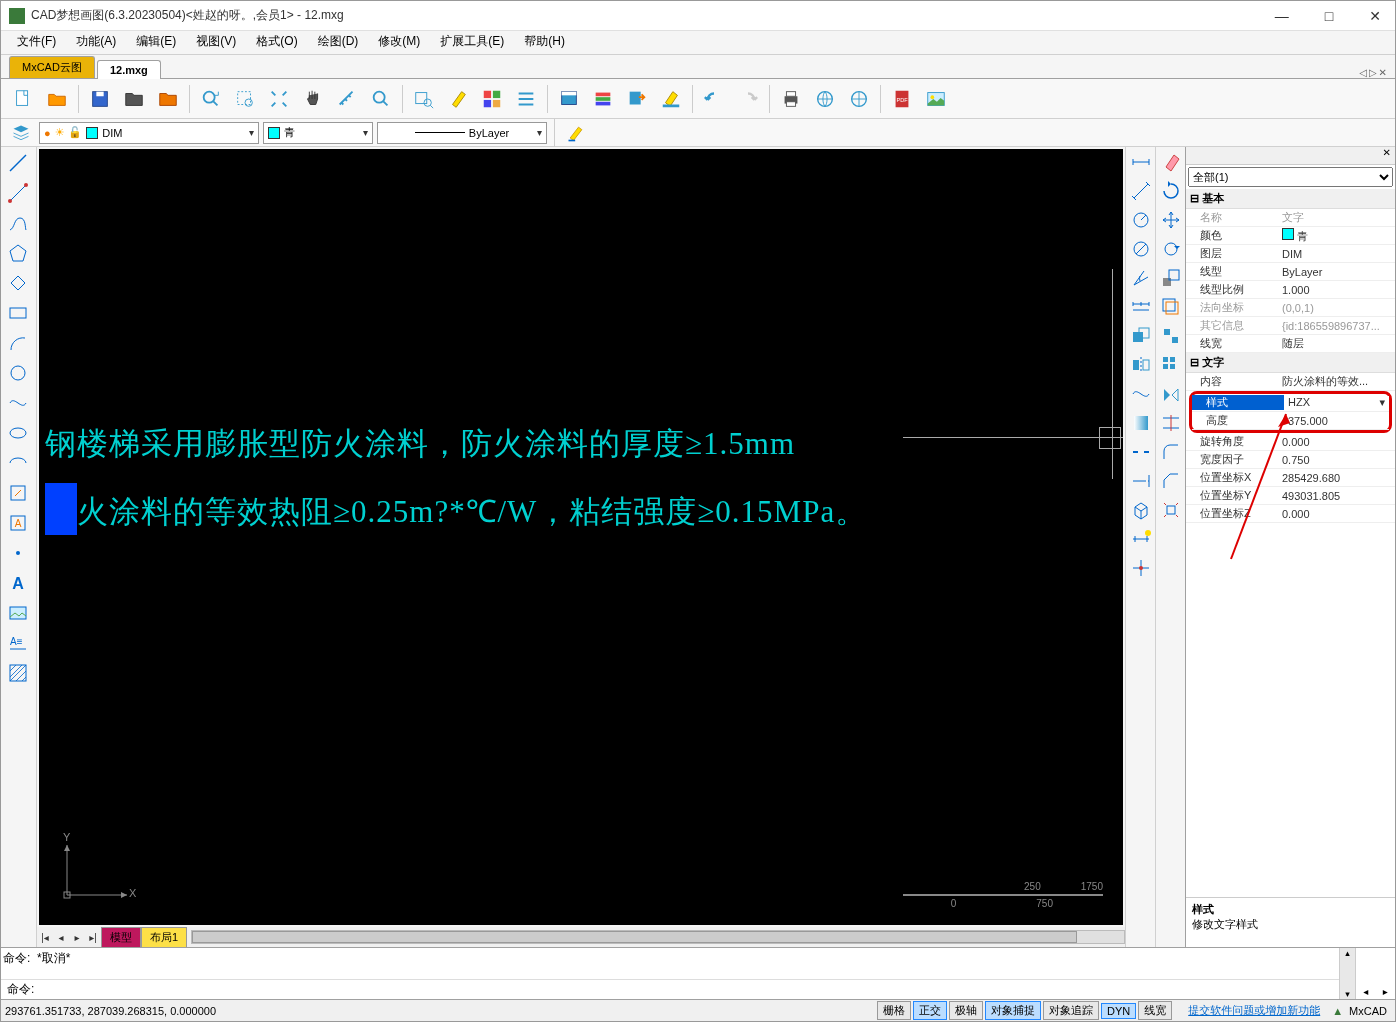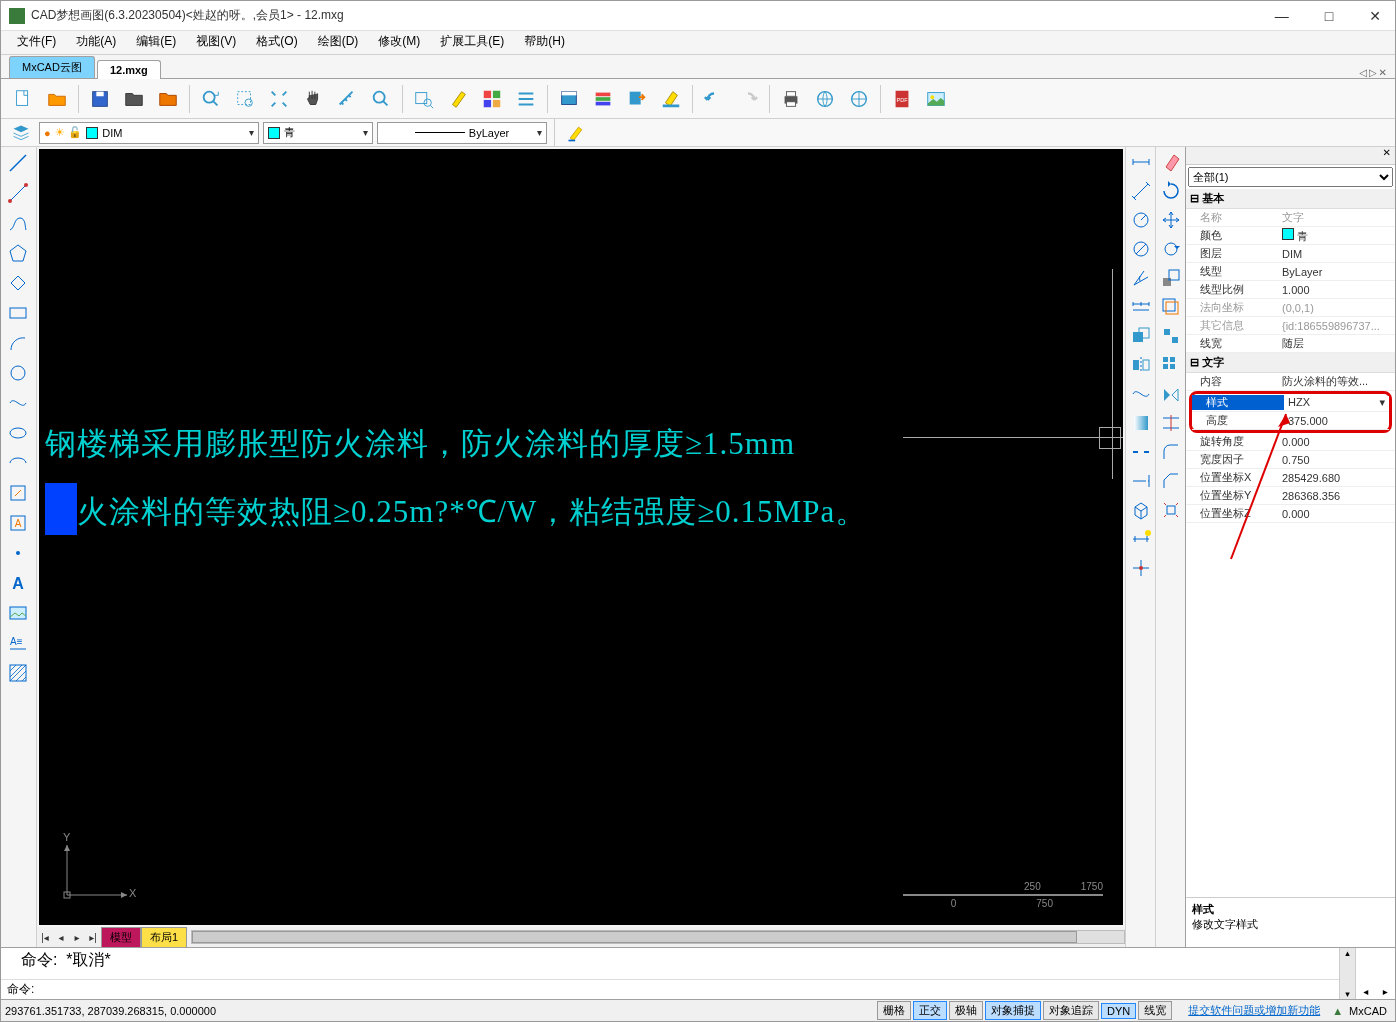--- a/index.html
+++ b/index.html
@@ -6,21 +6,21 @@
 body { background: #f0f0f0; font-size: 12px; overflow: hidden; }
 .window { width: 1396px; height: 1022px; display: flex; flex-direction: column; background: #fff; border: 1px solid #999; }
 .titlebar { height: 30px; background: #fff; display: flex; align-items: center; padding: 0 8px; border-bottom: 1px solid #e0e0e0; }
 .titlebar .app-icon { width: 16px; height: 16px; background: #3a7a3a; margin-right: 6px; }
 .titlebar .title { flex: 1; font-size: 12px; color: #333; }
 .titlebar .win-controls { display: flex; gap: 24px; }
 .titlebar .win-controls span { cursor: pointer; font-size: 14px; color: #333; padding: 2px 6px; }
 .menubar { height: 24px; display: flex; padding: 0 8px; gap: 4px; background: #f5f5f5; border-bottom: 1px solid #d0d0d0; }
 .menubar .menu-item { padding: 2px 8px; cursor: pointer; font-size: 12px; }
 .tabs-row { height: 24px; display: flex; align-items: flex-end; padding: 0 8px; background: #f5f5f5; border-bottom: 1px solid #a0a0a0; position: relative; }
-.tabs-row .tab { padding: 3px 12px; background: #7dd3fc; border: 1px solid #a0a0a0; border-bottom: none; margin-right: 2px; font-size: 11px; cursor: pointer; border-radius: 3px 3px 0 0; }
+.tabs-row .tab { padding: 3px 12px; background: #eab308; border: 1px solid #a0a0a0; border-bottom: none; margin-right: 2px; font-size: 11px; cursor: pointer; border-radius: 3px 3px 0 0; }
 .tabs-row .tab.active { background: #fff; font-weight: bold; position: relative; top: 1px; }
 .tabs-row .tab-nav { margin-left: auto; display: flex; gap: 2px; font-size: 10px; color: #666; }
 .toolbar { height: 40px; display: flex; align-items: center; padding: 2px 6px; gap: 2px; background: #f8f8f8; border-bottom: 1px solid #d0d0d0; }
 .tool-btn { width: 32px; height: 32px; display: flex; align-items: center; justify-content: center; cursor: pointer; border: 1px solid transparent; font-size: 18px; }
 .tool-sep { width: 1px; height: 28px; background: #ccc; margin: 0 3px; }
 .props-bar { height: 28px; display: flex; align-items: center; padding: 2px 6px; gap: 4px; background: #f8f8f8; border-bottom: 1px solid #d0d0d0; }
 .props-bar .layer-btn { width: 28px; height: 24px; display: flex; align-items: center; justify-content: center; cursor: pointer; }
 .props-bar select, .props-bar .combo { height: 22px; font-size: 11px; border: 1px solid #999; background: #fff; padding: 0 4px; }
 .combo { display: flex; align-items: center; gap: 4px; position: relative; }
 .combo::after { content: "▾"; position: absolute; right: 4px; color: #333; font-size: 10px; }
@@ -57,21 +57,21 @@
 .props-grid .row .v { flex: 1; padding-left: 4px; color: #333; }
 .props-grid .row.dim .v { color: #999; }
 .props-grid .row.sel { position: relative; }
 .props-grid .row.sel .k { background: #0060d0; color: #fff; }
 .props-grid .row.sel .v { background: #fff; }
 .props-grid .hl-box { border: 3px solid #d00; border-radius: 8px; margin: 0 3px; }
 .props-desc { border-top: 1px solid #ccc; padding: 4px 6px; font-size: 11px; height: 50px; }
 .props-desc .t { font-weight: bold; }
 .arrow-annot { position: absolute; pointer-events: none; }
 .cmd-area { height: 52px; border-top: 1px solid #a0a0a0; background: #fff; display: flex; }
-.cmd-hist { flex: 1; font-family: "SimSun", monospace; font-size: 16px; padding: 2px 20px; overflow-y: auto; }
+.cmd-hist { flex: 1; font-family: "SimSun", monospace; font-size: 12px; padding: 2px 2px; overflow-y: auto; }
 .cmd-input-row { height: 20px; display: flex; align-items: center; padding: 0 6px; border-top: 1px solid #ddd; font-family: "SimSun", monospace; font-size: 12px; }
 .cmd-input-row input { flex: 1; border: none; outline: none; font-family: inherit; font-size: inherit; }
 .statusbar { height: 22px; background: #f0f0f0; border-top: 1px solid #a0a0a0; display: flex; align-items: center; font-size: 11px; padding: 0 4px; gap: 2px; }
 .statusbar .coords { flex: 0 0 auto; padding-right: 20px; }
 .statusbar .st-btn { padding: 1px 5px; border: 1px solid #999; cursor: pointer; background: #e8e8e8; }
 .statusbar .st-btn.active { background: #bdf; border-color: #28f; }
 .statusbar .spacer { flex: 1; }
 .statusbar a { color: #06c; text-decoration: underline; cursor: pointer; }
 .icon-svg { width: 22px; height: 22px; }
 </style>
@@ -692,21 +692,21 @@
         <div class="row">
             <div class="k">宽度因子</div>
             <div class="v">0.750</div>
           </div>
         <div class="row">
             <div class="k">位置坐标X</div>
             <div class="v">285429.680</div>
           </div>
         <div class="row">
             <div class="k">位置坐标Y</div>
-            <div class="v">286368.356</div>
+            <div class="v">493031.805</div>
           </div>
         <div class="row">
             <div class="k">位置坐标Z</div>
             <div class="v">0.000</div>
           </div>
         <svg class="arrow-annot" style="left:30px;top:220px" width="80" height="160">
             <line x1="70" y1="5" x2="15" y2="150" stroke="#d00" stroke-width="2"></line>
             <polygon points="70,5 62,18 74,14" fill="#d00"></polygon>
           </svg>
       </div>

